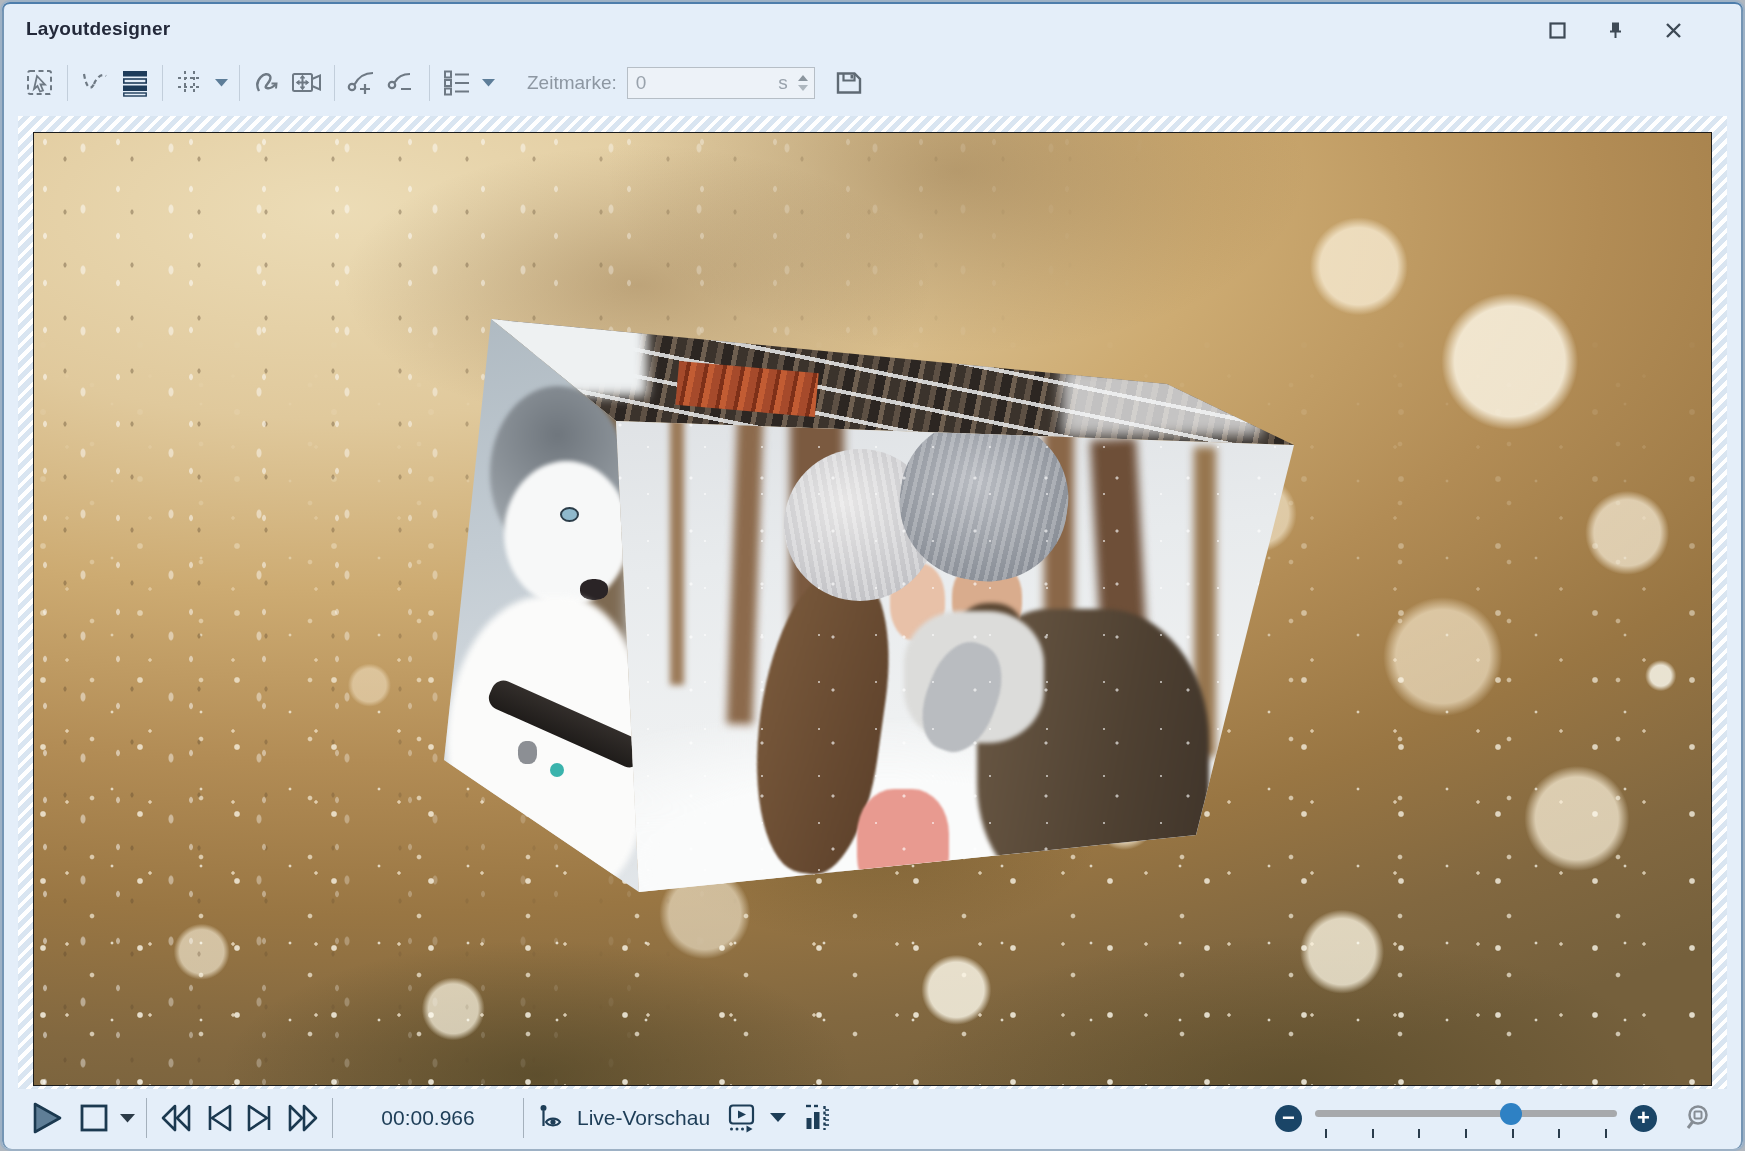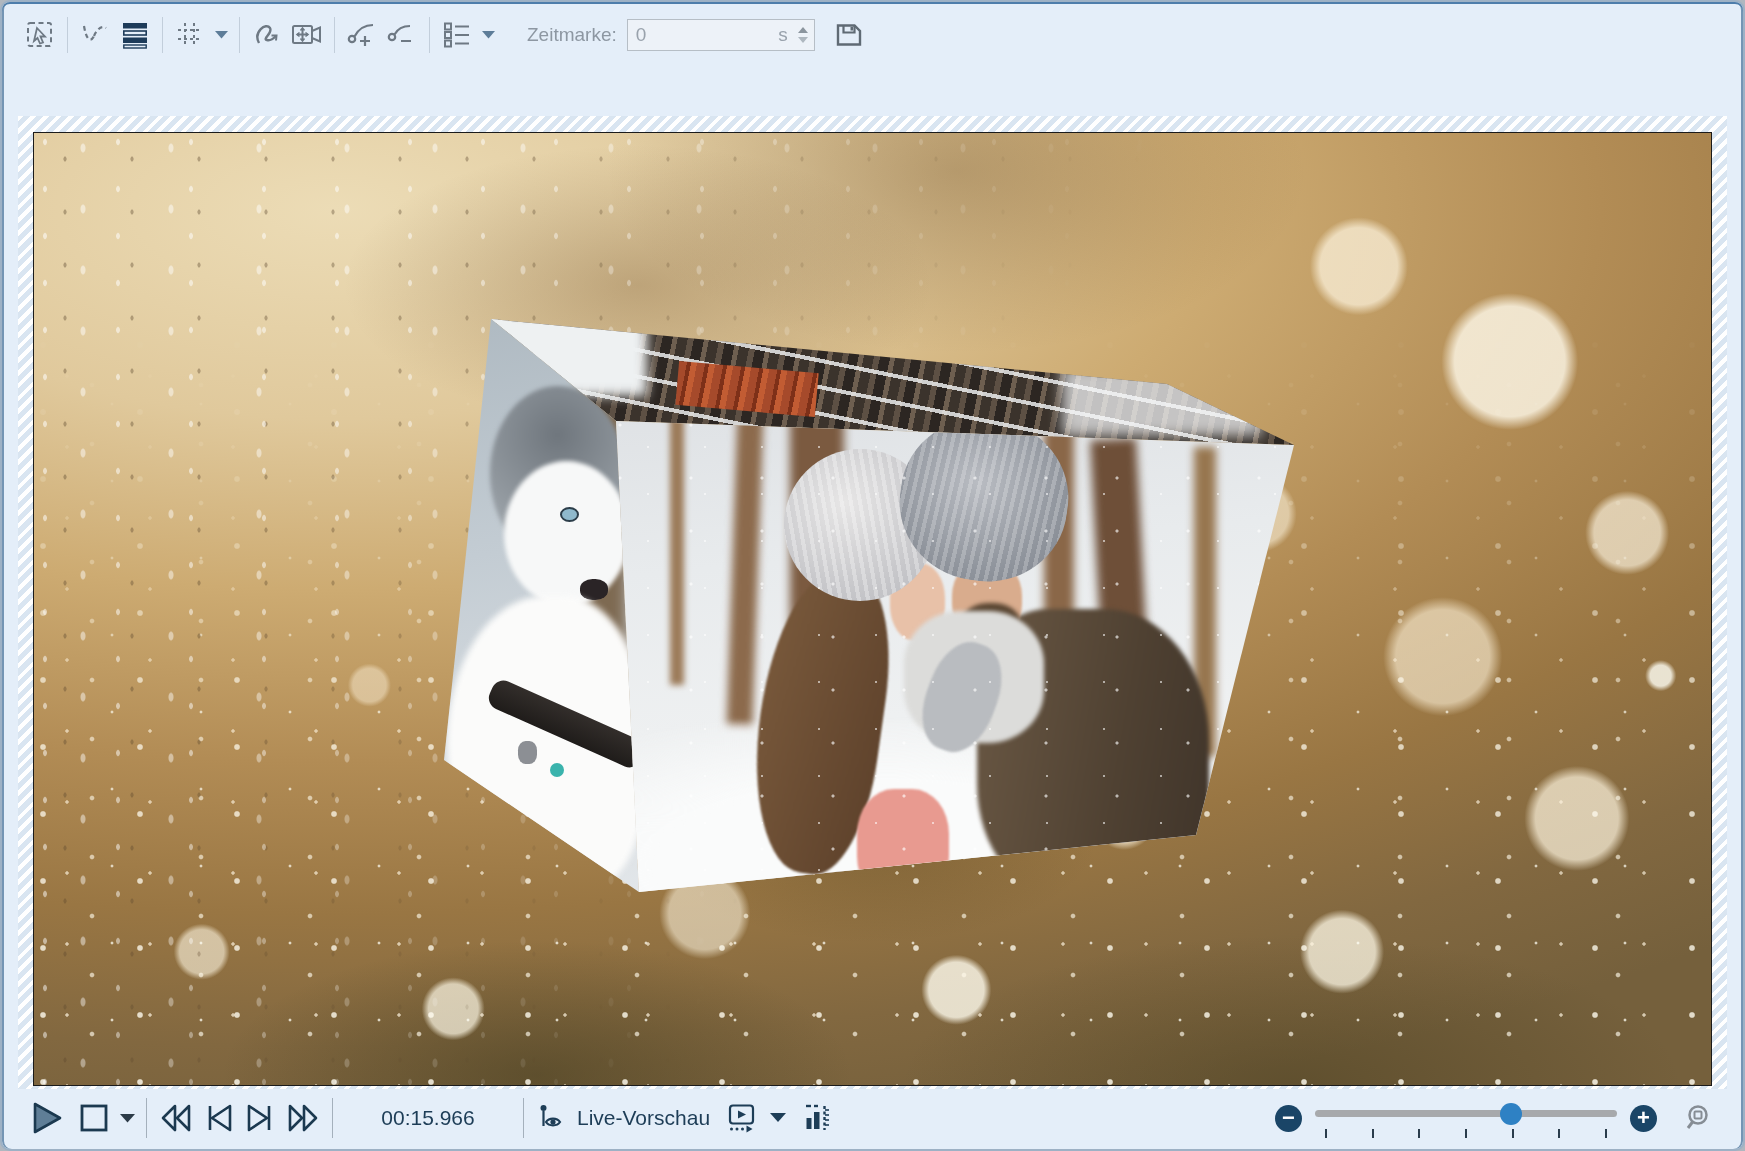--- a/index.html
+++ b/index.html
@@ -137,20 +137,49 @@
   .zticks{position:absolute;left:10px;right:10px;top:32px;display:flex;justify-content:space-between;}
   .ztick{width:2px;height:9px;background:#2a3c4c;}
   .zfit{margin-left:28px;}
   svg{display:block;}
 </style>
 </head>
 <body>
 
 <div class="window">
 
+  <div class="titlebar">
+    <div class="title">Layoutdesigner</div>
+    <div class="tb-spacer"></div>
+    <div class="winbtns">
+      <div class="winbtn">
+        <span>
+          <svg width="17" height="17" viewBox="0 0 17 17">
+              <rect x="1.5" y="1.5" width="14" height="14" fill="none" stroke="#3e4a56" stroke-width="2.2"></rect>
+            </svg>
+        </span>
+      </div>
+      <div class="winbtn">
+        <span>
+          <svg width="18" height="18" viewBox="0 0 18 18" stroke="#3e4a56" fill="#3e4a56">
+            <rect x="6" y="1.5" width="7" height="9" stroke-width="0"></rect>
+            <line x1="4" y1="10.5" x2="15" y2="10.5" stroke-width="2"></line>
+            <line x1="9.5" y1="10.5" x2="9.5" y2="17" stroke-width="2"></line>
+          </svg>
+        </span>
+      </div>
+      <div class="winbtn">
+        <span>
+          <svg width="17" height="17" viewBox="0 0 17 17">
+              <path d="M2 2 L15 15 M15 2 L2 15" stroke="#3e4a56" stroke-width="2.4" fill="none"></path>
+            </svg>
+        </span>
+      </div>
+    </div>
+  </div>
 
   <div class="toolbar">
     <div class="tbtn">
       <span>
         <svg width="30" height="30" viewBox="0 0 30 30" fill="none" stroke="#6e7984" stroke-width="2">
           <rect x="3" y="3" width="23" height="23" rx="2" stroke-dasharray="5 3.5"></rect>
           <path d="M12 8 L20 16.5 L15.5 16.5 L18 22.5 L15 23.5 L12.5 18 L9 21 Z" stroke-width="1.8"></path>
         </svg>
       </span>
     </div>
@@ -369,21 +398,21 @@
     </div>
     <div class="bbtn">
       <span>
         <svg width="36" height="32" viewBox="0 0 36 32" fill="none" stroke="#1b3950" stroke-width="2.6" stroke-linejoin="round">
           <polygon points="5,4 17,16 5,28"></polygon>
             <polygon points="19,4 31,16 19,28"></polygon>
         </svg>
       </span>
     </div>
     <div class="vsep2"></div>
-    <div class="time">00:15.966</div>
+    <div class="time">00:00.966</div>
     <div class="vsep2"></div>
     <div class="live">
       <span>
         <svg width="30" height="30" viewBox="0 0 30 30" fill="none" stroke="#1d3d57" stroke-width="2.2">
           <circle cx="6.5" cy="5" r="3" fill="#1d3d57" stroke="none"></circle>
           <line x1="6.5" y1="8" x2="6.5" y2="23"></line>
           <path d="M9 19 C12 14.5 20 14.5 23 19 C20 23.5 12 23.5 9 19 Z"></path>
           <circle cx="16" cy="19" r="2.6" fill="#1d3d57" stroke="none"></circle>
         </svg>
       </span>

